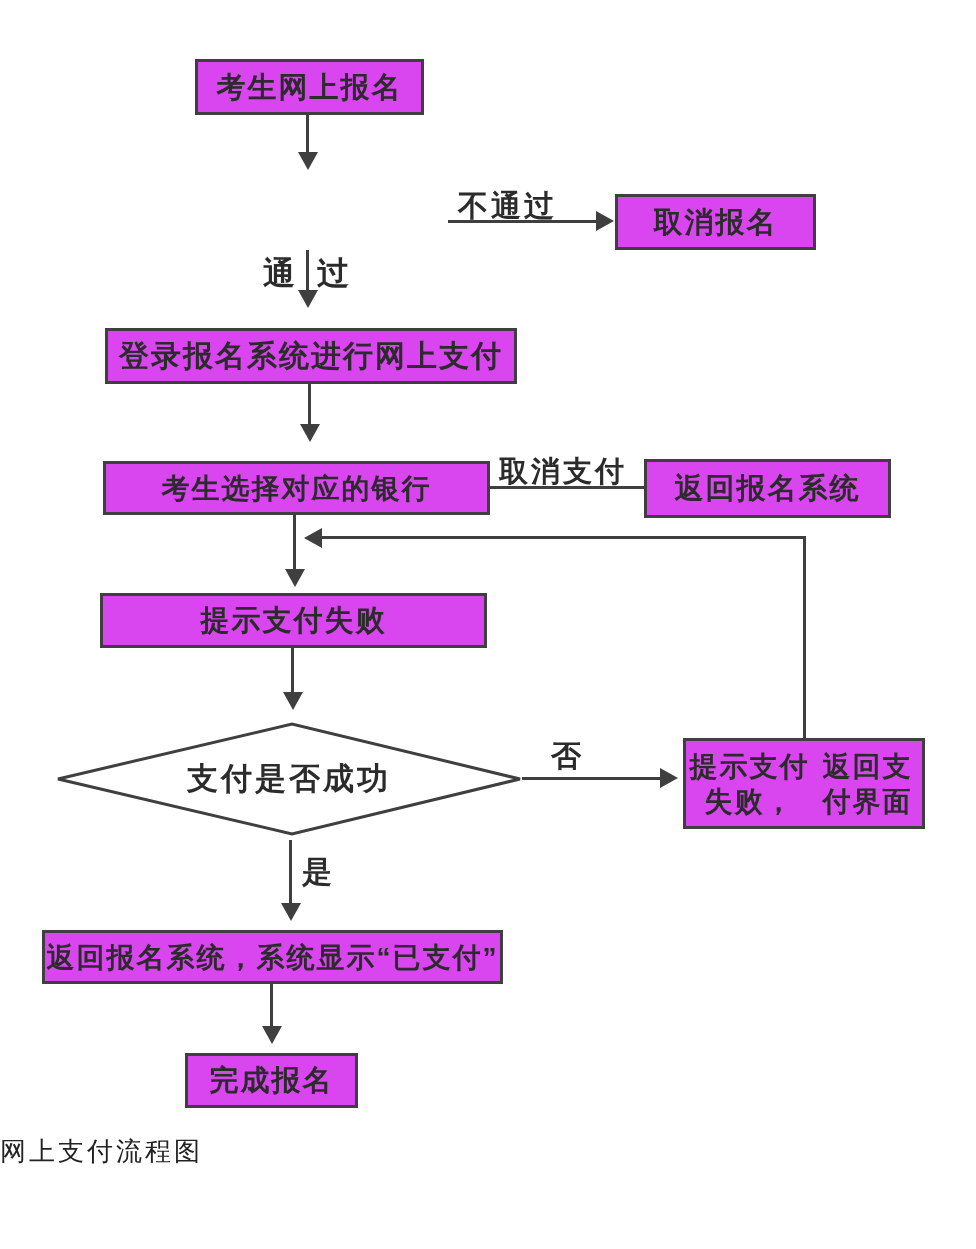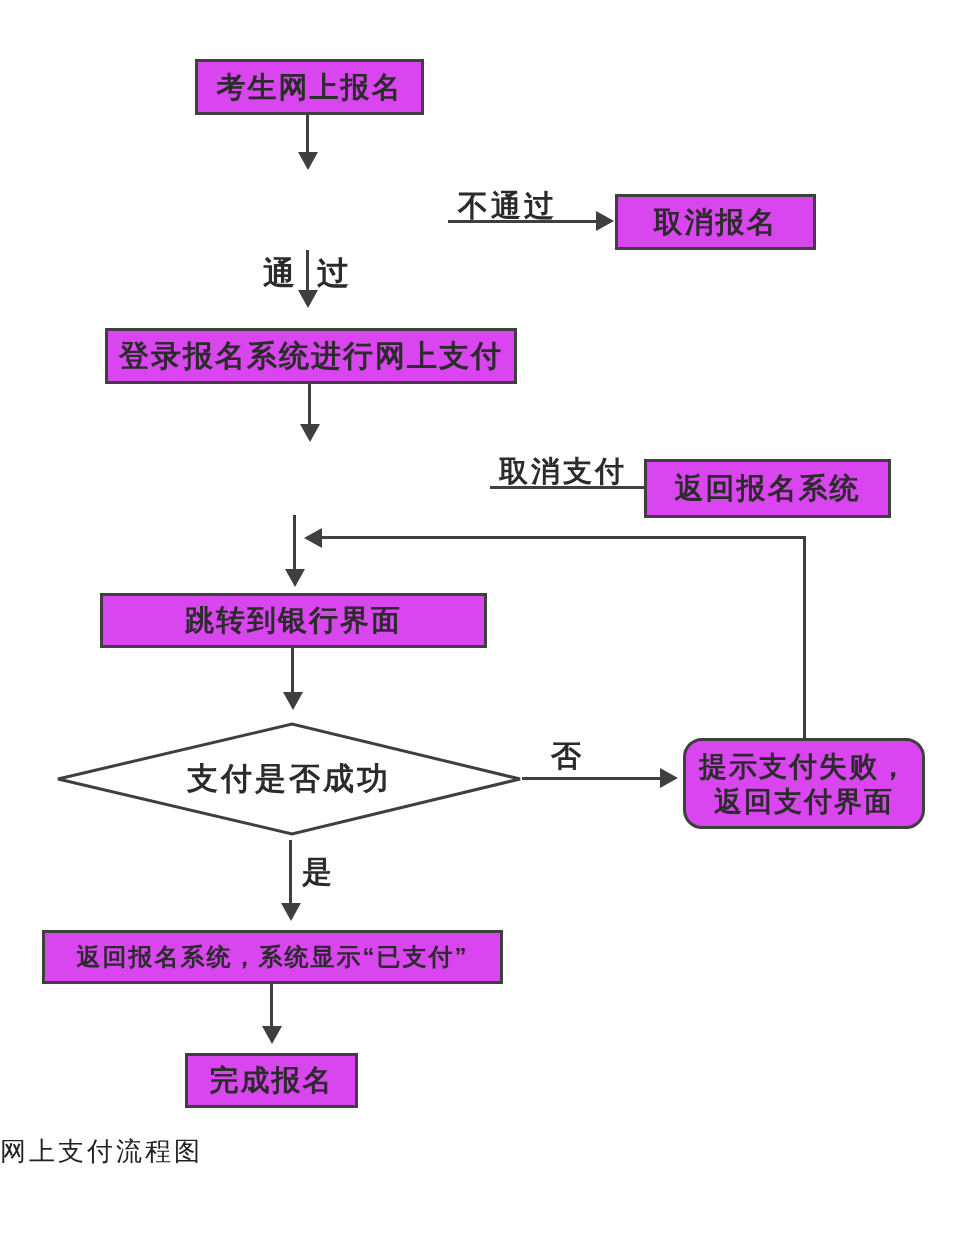--- a/index.html
+++ b/index.html
@@ -78,64 +78,67 @@
   <div class="vline" style="left:306px;top:250px;width:3px;height:42px;"></div>
   <div class="ah ah-down" style="left:298px;top:290px;"></div>
 
   <div class="node" style="left:105px;top:328px;width:412px;height:56px;font-size:30px;">
       <span>登录报名系统进行网上支付</span>
     </div>
 
   <div class="vline" style="left:308px;top:384px;width:3px;height:42px;"></div>
   <div class="ah ah-down" style="left:300px;top:424px;"></div>
 
+  <div class="node" style="left:103px;top:461px;width:387px;height:54px;font-size:28px;">
+      <span>考生选择对应的银行</span>
+    </div>
 
   <div class="edge-label" style="left:499px;top:452px;font-size:29px;">取消支付</div>
   <div class="hline" style="left:490px;top:486px;width:160px;height:3px;"></div>
   <div class="ah ah-right" style="left:648px;top:477px;"></div>
 
   <div class="node" style="left:644px;top:459px;width:247px;height:59px;font-size:29px;">
       <span>返回报名系统</span>
     </div>
 
   <div class="vline" style="left:293px;top:515px;width:3px;height:56px;"></div>
   <div class="ah ah-down" style="left:285px;top:569px;"></div>
 
   <div class="ah ah-left" style="left:304px;top:528px;"></div>
   <div class="hline" style="left:322px;top:536px;width:484px;height:3px;"></div>
   <div class="vline" style="left:803px;top:536px;width:3px;height:202px;"></div>
 
   <div class="node" style="left:100px;top:593px;width:387px;height:55px;font-size:29px;">
-      <span>跳转到银行界面</span>
+      <span>提示支付失败</span>
     </div>
 
   <div class="vline" style="left:291px;top:648px;width:3px;height:46px;"></div>
   <div class="ah ah-down" style="left:283px;top:692px;"></div>
 
   <div class="diamond-wrap" style="left:50px;top:716px;width:478px;height:126px;">
     <svg width="478" height="126" viewBox="0 0 478 126">
       <polygon points="8,63 242,8 470,63 242,118" fill="#ffffff" stroke="#3f3f3f" stroke-width="3"></polygon>
     </svg>
     <div class="diamond-label">支付是否成功</div>
   </div>
 
   <div class="edge-label" style="left:551px;top:736px;font-size:30px;">否</div>
   <div class="hline" style="left:522px;top:777px;width:140px;height:3px;"></div>
   <div class="ah ah-right" style="left:660px;top:768px;"></div>
 
-  <div class="node" style="left:683px;top:738px;width:242px;height:91px;font-size:28px;flex-direction:column;border-radius:19px;">
+  <div class="node" style="left:683px;top:738px;width:242px;height:91px;font-size:28px;flex-direction:row;">
     <span>提示支付失败，</span>
     <span>返回支付界面</span>
   </div>
 
   <div class="edge-label" style="left:302px;top:852px;font-size:30px;">是</div>
   <div class="vline" style="left:289px;top:840px;width:3px;height:65px;"></div>
   <div class="ah ah-down" style="left:281px;top:903px;"></div>
 
-  <div class="node" style="left:42px;top:930px;width:461px;height:54px;font-size:24px;">
+  <div class="node" style="left:42px;top:930px;width:461px;height:54px;font-size:28px;">
       <span>返回报名系统，系统显示“已支付”</span>
     </div>
 
   <div class="vline" style="left:270px;top:984px;width:3px;height:44px;"></div>
   <div class="ah ah-down" style="left:262px;top:1026px;"></div>
 
   <div class="node" style="left:185px;top:1053px;width:173px;height:55px;font-size:29px;">
       <span>完成报名</span>
     </div>
 

